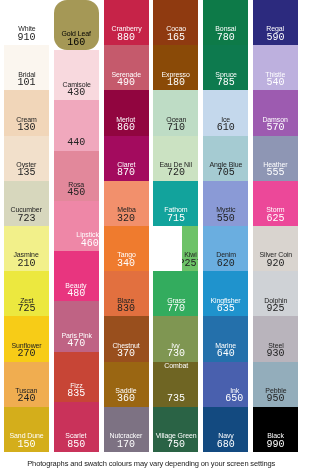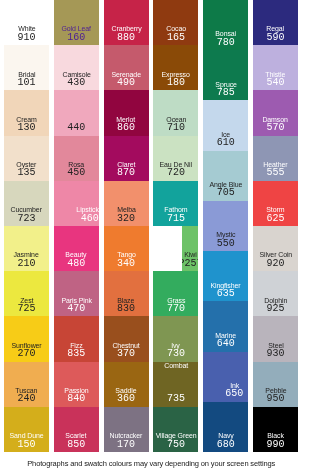--- a/index.html
+++ b/index.html
@@ -122,21 +122,21 @@
         <div class="swatch" style="background: rgb(240, 173, 80); color: rgb(34, 34, 34);">
           <div class="swatch-name">Tuscan</div>
           <div class="swatch-code">240</div>
         </div>
         <div class="swatch" style="background: rgb(212, 174, 27); color: rgb(255, 255, 255);">
           <div class="swatch-name">Sand Dune</div>
           <div class="swatch-code">150</div>
         </div>
       </div>
       <div class="column">
-        <div class="swatch" style="background: rgb(165, 152, 86); color: #4c1d95;">
+        <div class="swatch" style="background: rgb(165, 152, 86); color: #000000; border-radius: 13px;">
           <div class="swatch-name">Gold Leaf</div>
           <div class="swatch-code">160</div>
         </div>
         <div class="swatch" style="background: rgb(248, 217, 222); color: rgb(34, 34, 34);">
           <div class="swatch-name">Camisole</div>
           <div class="swatch-code">430</div>
         </div>
         <div class="swatch" style="background: rgb(240, 168, 189); color: rgb(34, 34, 34); gap: 48px;">
           <div class="swatch-name">Babe</div>
           <div class="swatch-code">440</div>
@@ -154,24 +154,20 @@
           <div class="swatch-code">480</div>
         </div>
         <div class="swatch" style="background: rgb(191, 99, 132); color: rgb(255, 255, 255);">
           <div class="swatch-name">Paris Pink</div>
           <div class="swatch-code">470</div>
         </div>
         <div class="swatch" style="background: rgb(199, 69, 54); color: rgb(255, 255, 255);">
           <div class="swatch-name">Fizz</div>
           <div class="swatch-code">835</div>
         </div>
-        <div class="swatch" style="background: rgb(221, 90, 90); color: rgb(255, 255, 255);">
-          <div class="swatch-name">Passion</div>
-          <div class="swatch-code">840</div>
-        </div>
         <div class="swatch" style="background: rgb(201, 50, 90); color: rgb(255, 255, 255);">
           <div class="swatch-name">Scarlet</div>
           <div class="swatch-code">850</div>
         </div>
       </div>
       <div class="column">
         <div class="swatch" style="background: rgb(198, 35, 72); color: rgb(255, 255, 255);">
           <div class="swatch-name">Cranberry</div>
           <div class="swatch-code">880</div>
         </div>
@@ -268,20 +264,24 @@
           <div class="swatch-code">610</div>
         </div>
         <div class="swatch" style="background: rgb(165, 203, 210); color: rgb(34, 34, 34);">
           <div class="swatch-name">Angle Blue</div>
           <div class="swatch-code">705</div>
         </div>
         <div class="swatch" style="background: rgb(138, 154, 214); color: rgb(34, 34, 34);">
           <div class="swatch-name">Mystic</div>
           <div class="swatch-code">550</div>
         </div>
+        <div class="swatch" style="background: rgb(106, 174, 224); color: rgb(34, 34, 34);">
+          <div class="swatch-name">Denim</div>
+          <div class="swatch-code">620</div>
+        </div>
         <div class="swatch" style="background: rgb(31, 147, 205); color: rgb(255, 255, 255);">
           <div class="swatch-name">Kingfisher</div>
           <div class="swatch-code">635</div>
         </div>
         <div class="swatch" style="background: rgb(36, 112, 171); color: rgb(255, 255, 255);">
           <div class="swatch-name">Marine</div>
           <div class="swatch-code">640</div>
         </div>
         <div class="swatch" style="background: rgb(73, 96, 174); color: rgb(255, 255, 255); padding-left: 17px;">
           <div class="swatch-name">Ink</div>
@@ -302,21 +302,21 @@
           <div class="swatch-code">540</div>
         </div>
         <div class="swatch" style="background: rgb(157, 91, 176); color: rgb(255, 255, 255);">
           <div class="swatch-name">Damson</div>
           <div class="swatch-code">570</div>
         </div>
         <div class="swatch" style="background: rgb(142, 150, 180); color: rgb(255, 255, 255);">
           <div class="swatch-name">Heather</div>
           <div class="swatch-code">555</div>
         </div>
-        <div class="swatch" style="background: #ef4444; color: rgb(255, 255, 255);">
+        <div class="swatch" style="background: #ec4899; color: rgb(255, 255, 255);">
           <div class="swatch-name">Storm</div>
           <div class="swatch-code">625</div>
         </div>
         <div class="swatch" style="background: rgb(217, 212, 207); color: rgb(34, 34, 34);">
           <div class="swatch-name">Silver Coin</div>
           <div class="swatch-code">920</div>
         </div>
         <div class="swatch" style="background: rgb(207, 210, 214); color: rgb(34, 34, 34);">
           <div class="swatch-name">Dolphin</div>
           <div class="swatch-code">925</div>

